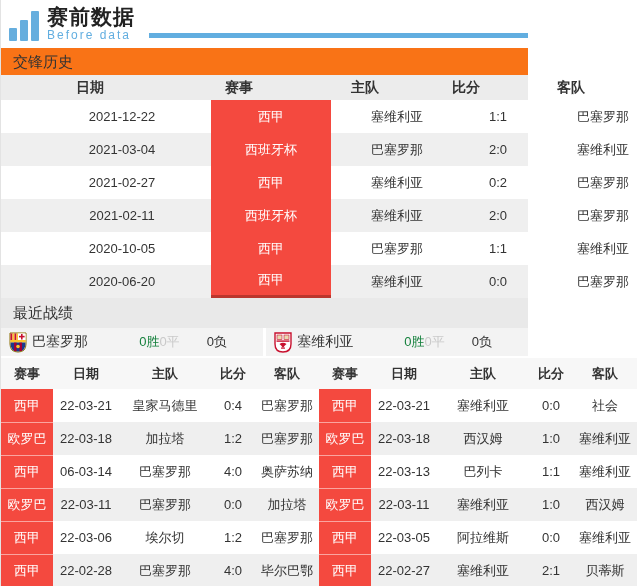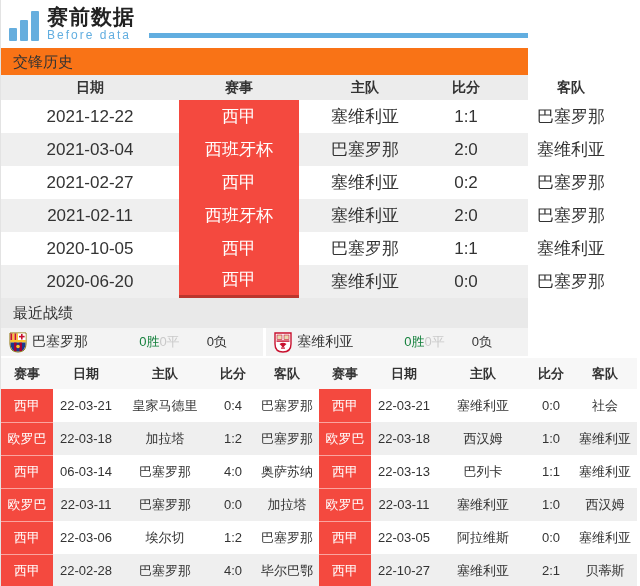--- a/index.html
+++ b/index.html
@@ -19,21 +19,21 @@
   .header-line { flex:1; height:5px; background:#62aee0; margin:33px 0 0 14px; }
 
   
   .section-title { height:27px; line-height:27px; padding-left:12px; font-size:15px; color:#333; background:#f97316; }
   .recent-bar { height:30px; line-height:30px; padding-left:12px; font-size:15px; color:#333; background:#e9e9e9; }
 
   
   .h2h-head, .h2h-row { display:grid; grid-template-columns:178px 120px 132px 70px 140px; }
   .h2h-head { height:25px; background:#ececec; font-weight:bold; font-size:14px; }
   .h2h-head .c { line-height:25px; }
-  .h2h-row { height:33px; font-size:17px; }
+  .h2h-row { height:33px; font-size:13px;padding-left:32px; }
   .h2h-row .c { line-height:33px; }
   .h2h-row.alt { background:#efefef; }
   .c { text-align:center; overflow:hidden; white-space:nowrap; }
   .comp-red { background:#f4493f; color:#fff; }
   .h2h-row.last .comp-red { border-bottom:3px solid #bb362d; line-height:30px; }
 
   
   .teams-row { display:flex; height:30px; background:#fff; border-bottom:2px solid #fff; }
   .team-half { width:318px; background:#f3f3f3; display:flex; align-items:center; }
   .gap { width:4px; background:#fff; }
@@ -266,21 +266,21 @@
       </div>
       <div class="mini-row">
         <div class="c comp-red">西甲</div>
         <div class="c">22-03-05</div>
         <div class="c">阿拉维斯</div>
         <div class="c">0:0</div>
         <div class="c">塞维利亚</div>
       </div>
       <div class="mini-row alt">
         <div class="c comp-red">西甲</div>
-        <div class="c">22-10-27</div>
+        <div class="c">22-02-27</div>
         <div class="c">塞维利亚</div>
         <div class="c">2:1</div>
         <div class="c">贝蒂斯</div>
       </div>
     </div>
   </div>
 
 </div>
 
 </body></html>

